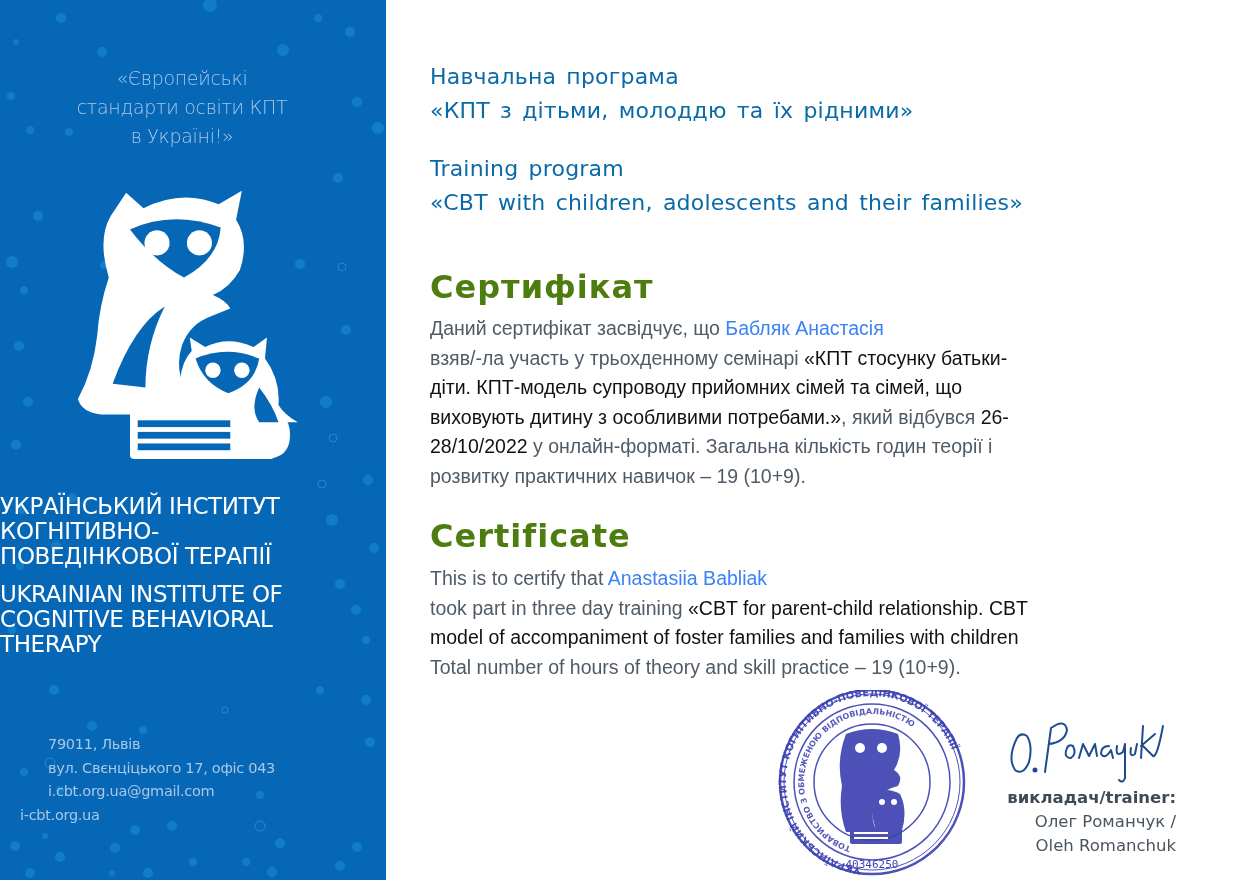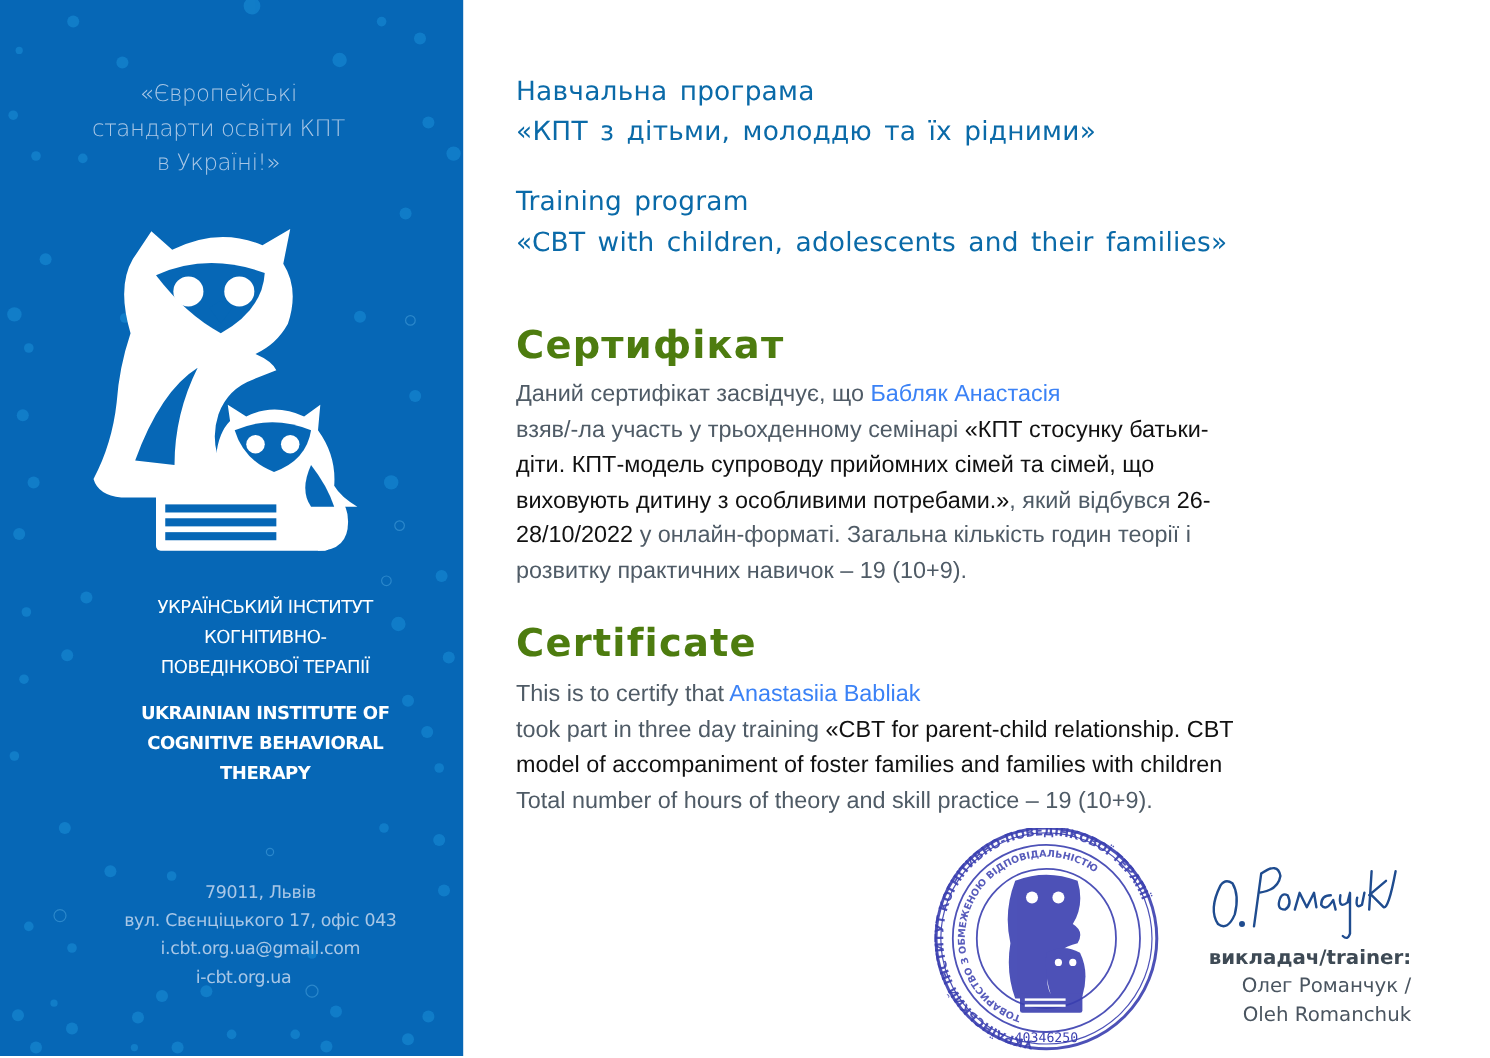--- a/index.html
+++ b/index.html
@@ -12,29 +12,29 @@
     background: #0667b6; overflow: hidden;
   }
   .panel .dots { position: absolute; left: 0; top: 0; width: 386px; height: 880px; }
   .slogan {
     position: absolute; left: 0; width: 364px; top: 64px;
     text-align: center; color: #a9c7e6; font-size: 19px; line-height: 29px;
     font-family: "DejaVu Sans", sans-serif; font-weight: 300; letter-spacing: -0.3px;
   }
   .logo { position: absolute; left: 76px; top: 176px; width: 270px; height: 290px; }
   .org-ua, .org-en {
-    position: absolute; left: 0; width: 442px; text-align: center;
-    color: #ffffff; font-size: 15px; line-height: 25px;
+    position: absolute; left: 0; width: 442px; 
+    color: #ffffff; font-size: 23px; line-height: 25px;
     font-family: "DejaVu Sans", sans-serif; letter-spacing: -0.4px;
   }
   .org-ua { top: 494px; }
-  .org-en { top: 582px; font-weight: bold; }
+  .org-en { top: 582px; }
   .contacts {
     position: absolute; left: 0; width: 386px; top: 733px;
-    text-align: center; color: #a9c7e6; font-size: 14.5px; line-height: 23.5px;
+    color: #a9c7e6; font-size: 14.5px; line-height: 23.5px;
     font-family: "DejaVu Sans", sans-serif; letter-spacing: -0.3px; padding-left: 48px;
   }
   .contacts div { white-space: nowrap; }
   .contacts .web { margin-left: -28px; }
 
   
   .program {
     position: absolute; left: 430px; top: 60px; color: #0a6aa8;
     font-family: "DejaVu Sans", sans-serif; font-size: 22px; line-height: 34px;
     letter-spacing: 0.2px;

